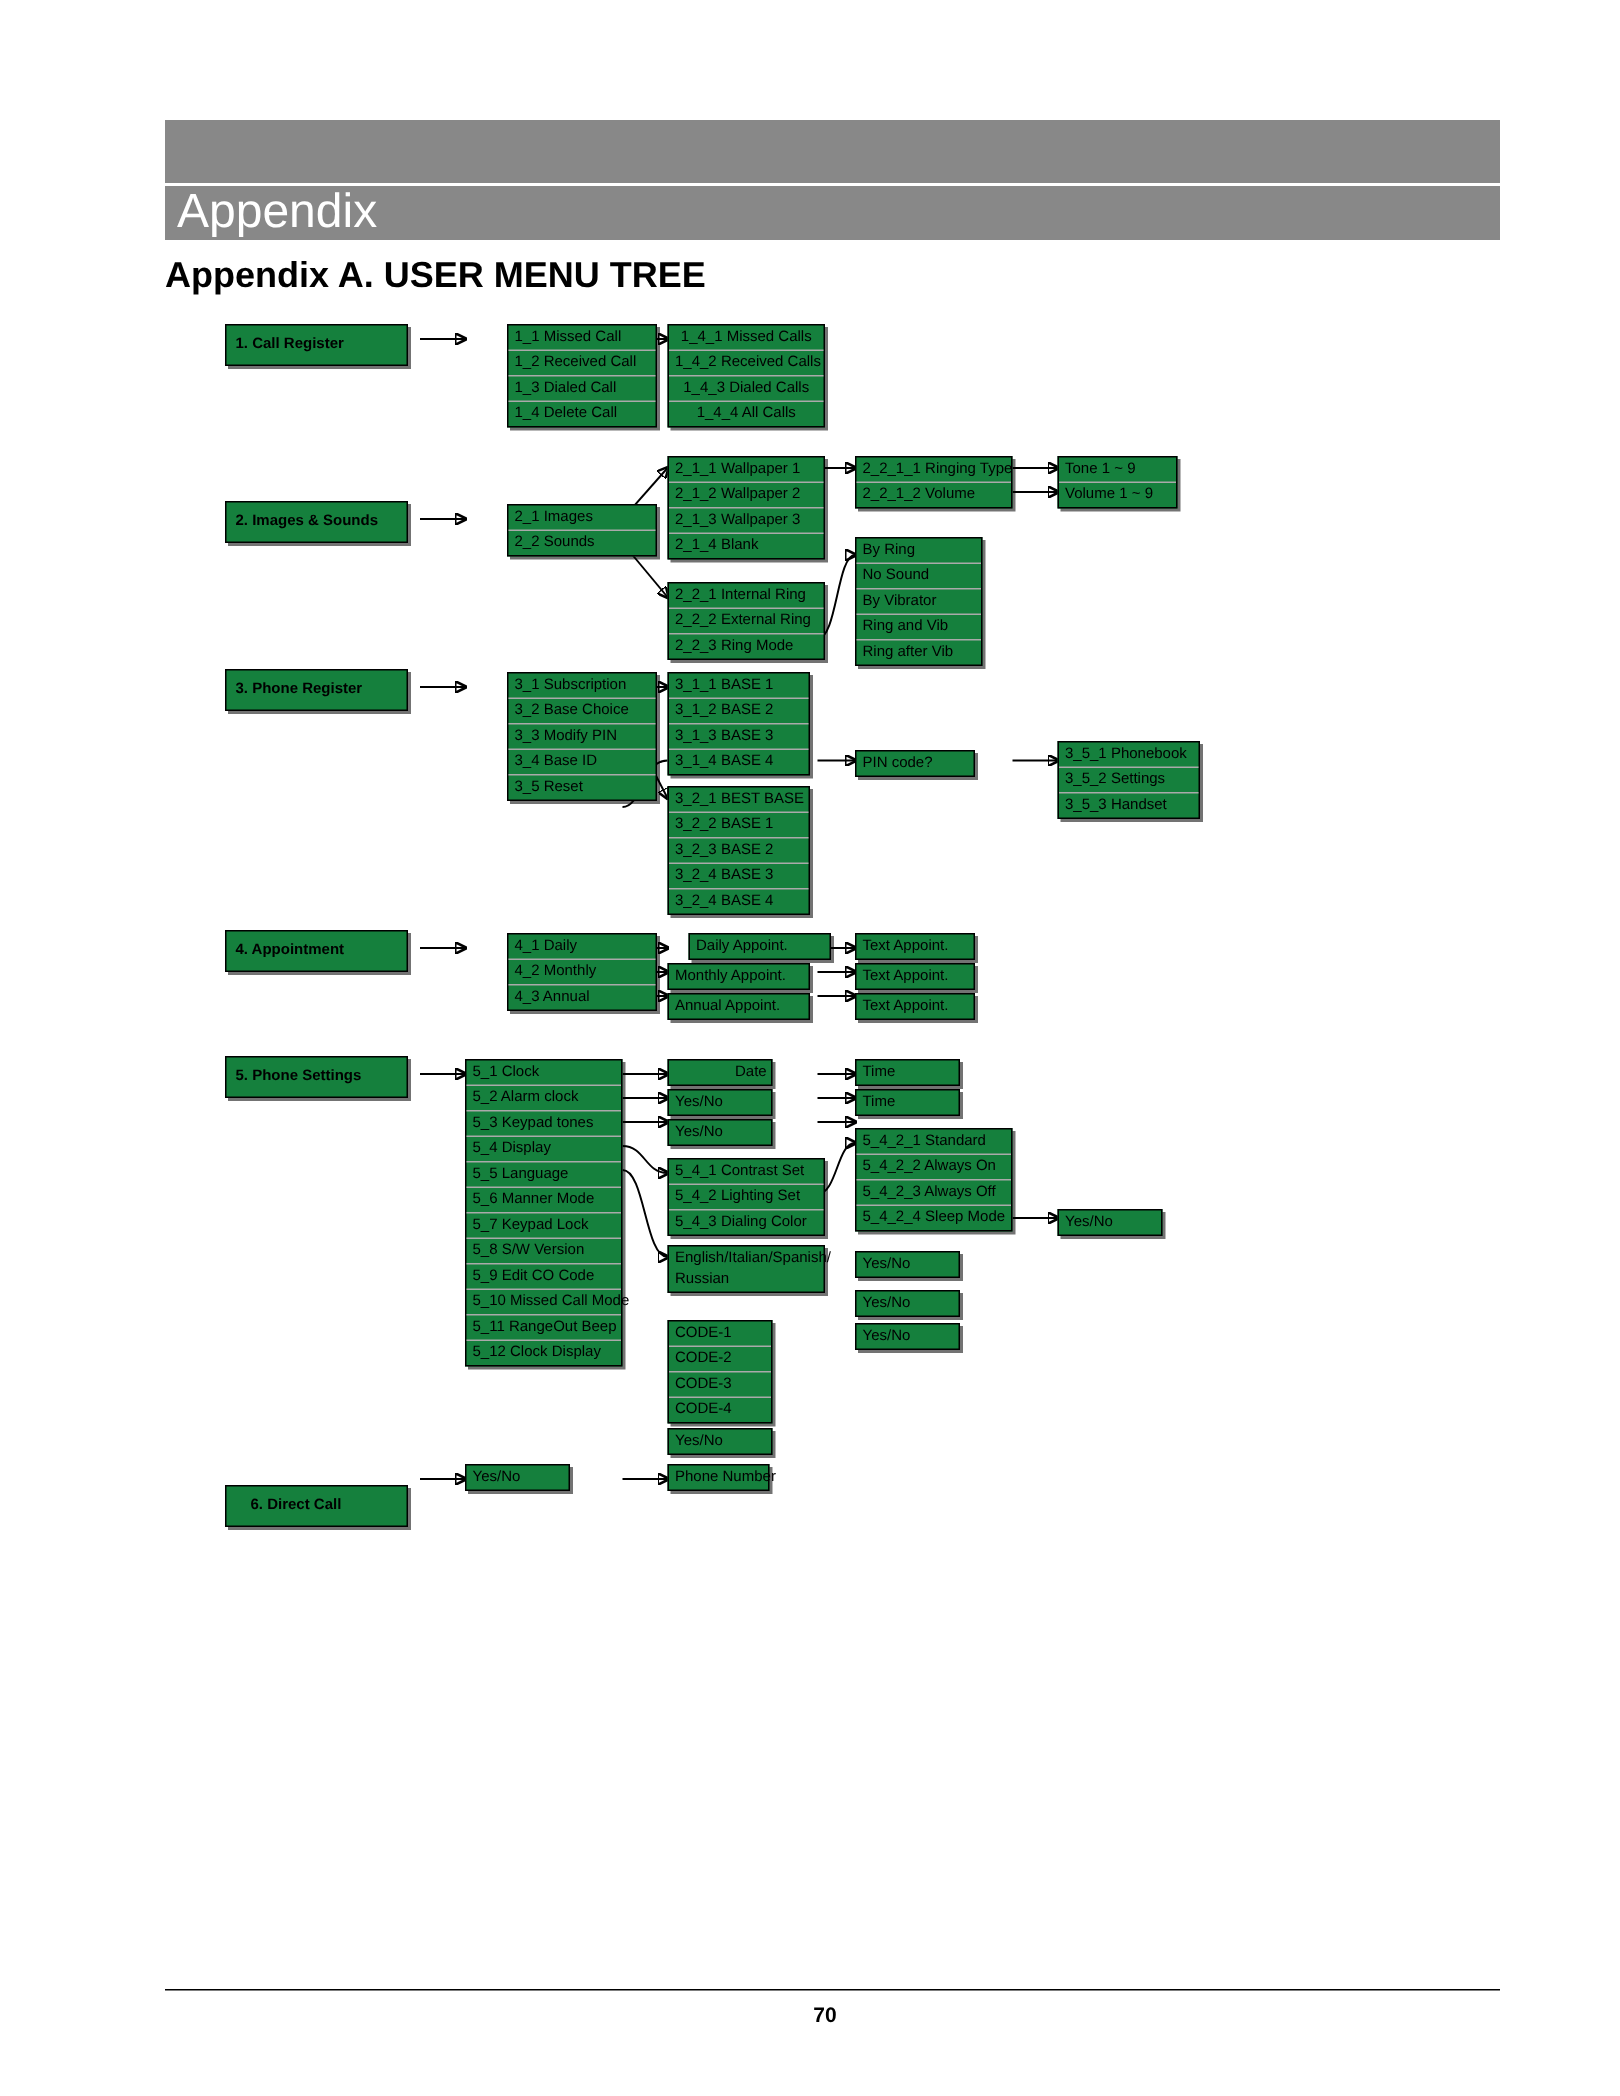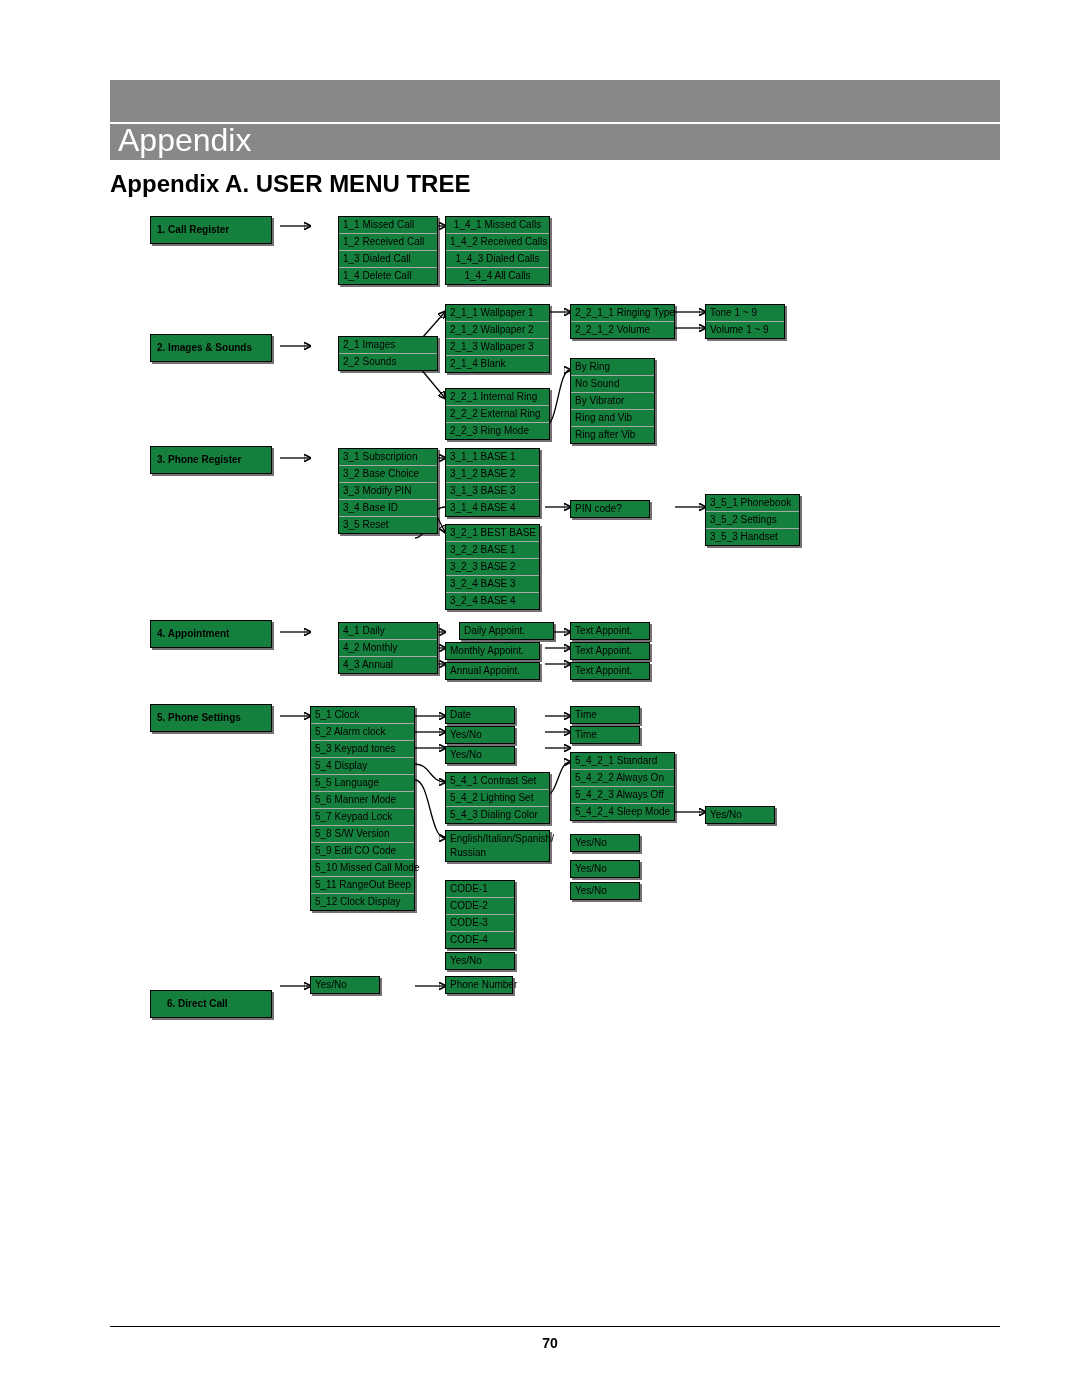--- a/index.html
+++ b/index.html
@@ -271,21 +271,21 @@
       <div class="cell">5_4 Display</div>
       <div class="cell">5_5 Language</div>
       <div class="cell">5_6 Manner Mode</div>
       <div class="cell">5_7 Keypad Lock</div>
       <div class="cell">5_8 S/W Version</div>
       <div class="cell">5_9 Edit CO Code</div>
       <div class="cell">5_10 Missed Call Mode</div>
       <div class="cell">5_11 RangeOut Beep</div>
       <div class="cell">5_12 Clock Display</div>
     </div>
-    <div class="box w70" style="left:335px; top:494px;">
+    <div class="box w70" style="left:335px; top:494px;padding-left:40px;">
         <div class="cell">Date</div>
       </div>
     <div class="box w70" style="left:335px; top:514px;">
         <div class="cell">Yes/No</div>
       </div>
     <div class="box w70" style="left:335px; top:534px;">
         <div class="cell">Yes/No</div>
       </div>
     <div class="box w70" style="left:460px; top:494px;">
         <div class="cell">Time</div>

